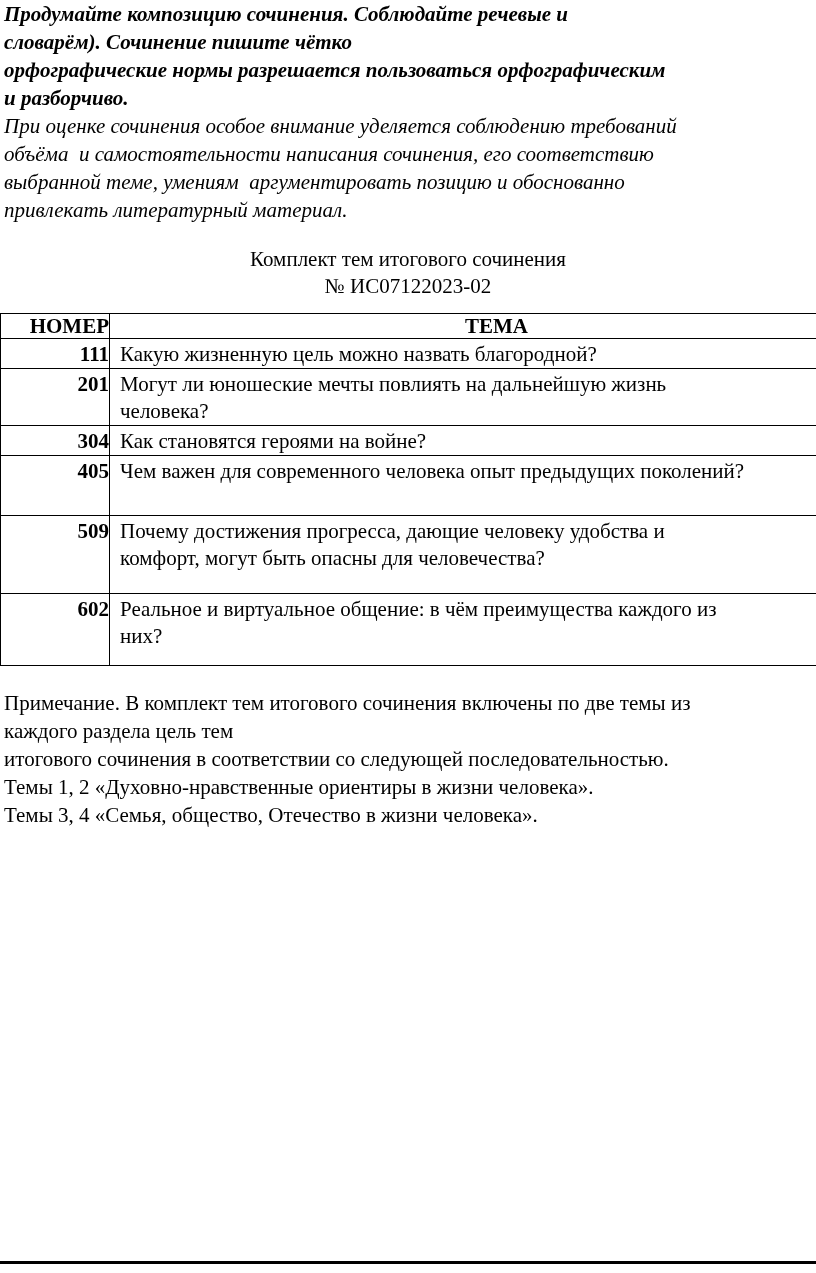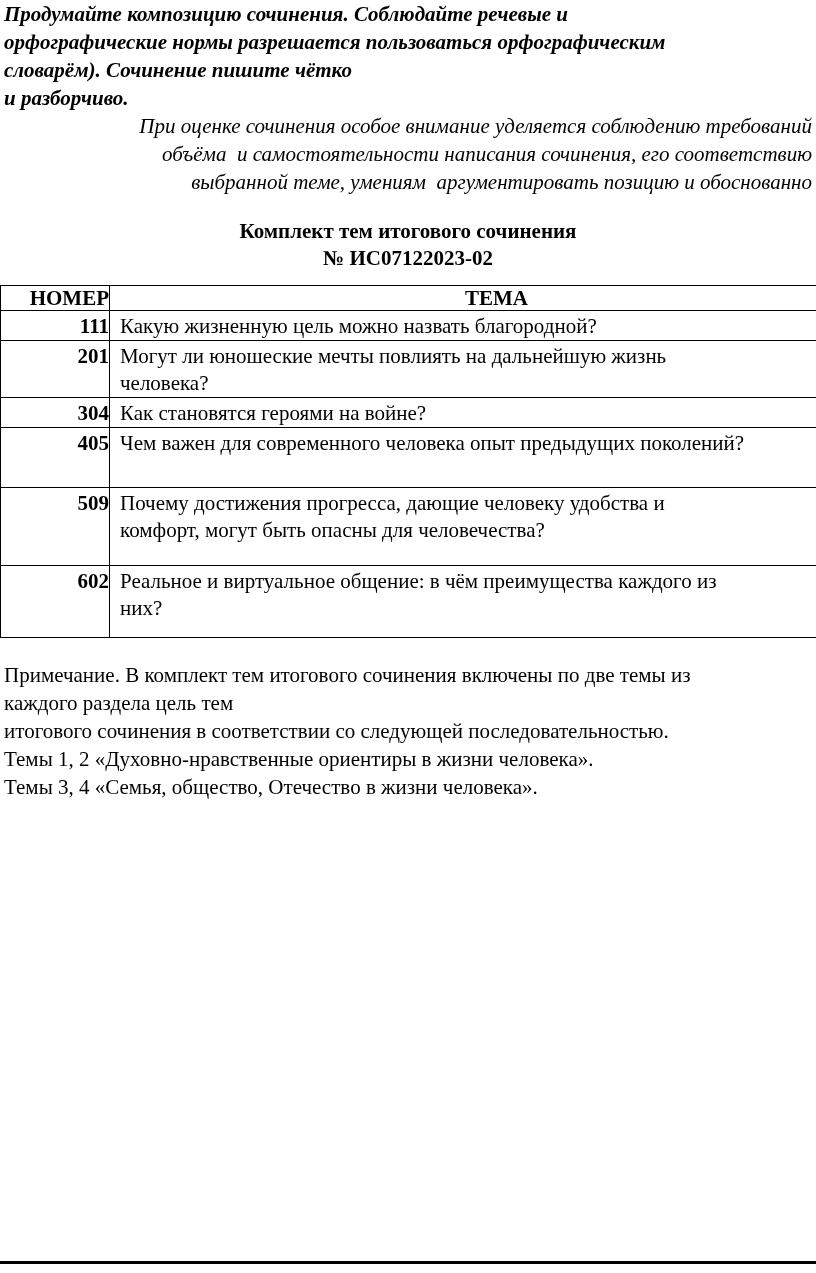--- a/index.html
+++ b/index.html
@@ -10,23 +10,23 @@
     height: 1273px;
     background: #ffffff;
     overflow: hidden;
     font-family: "Liberation Serif", "DejaVu Serif", serif;
     color: #000000;
     font-size: 21px;
   }
   .para { margin: 0 4px; }
   .para .line { white-space: pre; line-height: 28px; }
   .bold-italic { font-weight: bold; font-style: italic; }
-  .italic { font-style: italic; text-align: right; }
+  .italic { font-style: italic; }
   .heading-block { margin-top: 22px; }
-  .heading { text-align: center; font-weight: bold; line-height: 27px; }
+  .heading { text-align: center; font-weight: normal; line-height: 27px; }
   .doc-table {
     width: 880px;
     margin-top: 13px;
     border-top: 1px solid #000;
   }
   .tr { display: flex; border-bottom: 1px solid #000; }
   .td.num {
     width: 110px;
     flex: 0 0 110px;
     border-left: 1px solid #000;
@@ -62,29 +62,30 @@
     background: #000000;
   }
 </style>
 </head>
 <body>
 
 <div class="page">
 
   <div class="para bold-italic" id="intro-1">
       <div class="line">Продумайте композицию сочинения. Соблюдайте речевые и</div>
+      <div class="line">словарём). Сочинение пишите чётко</div>
       <div class="line">орфографические нормы разрешается пользоваться орфографическим</div>
-      <div class="line">словарём). Сочинение пишите чётко</div>
       <div class="line">и разборчиво.</div>
     </div>
 
   <div class="para italic" id="intro-2">
       <div class="line">При оценке сочинения особое внимание уделяется соблюдению требований</div>
       <div class="line">объёма  и самостоятельности написания сочинения, его соответствию</div>
       <div class="line">выбранной теме, умениям  аргументировать позицию и обоснованно</div>
+      <div class="line">привлекать литературный материал.</div>
     </div>
 
   <div class="heading-block">
     <div class="heading">Комплект тем итогового сочинения</div>
     <div class="heading">№ ИС07122023-02</div>
   </div>
 
   <div class="doc-table" id="topics-table">
     <div class="tr header">
       <div class="td num">НОМЕР</div>

